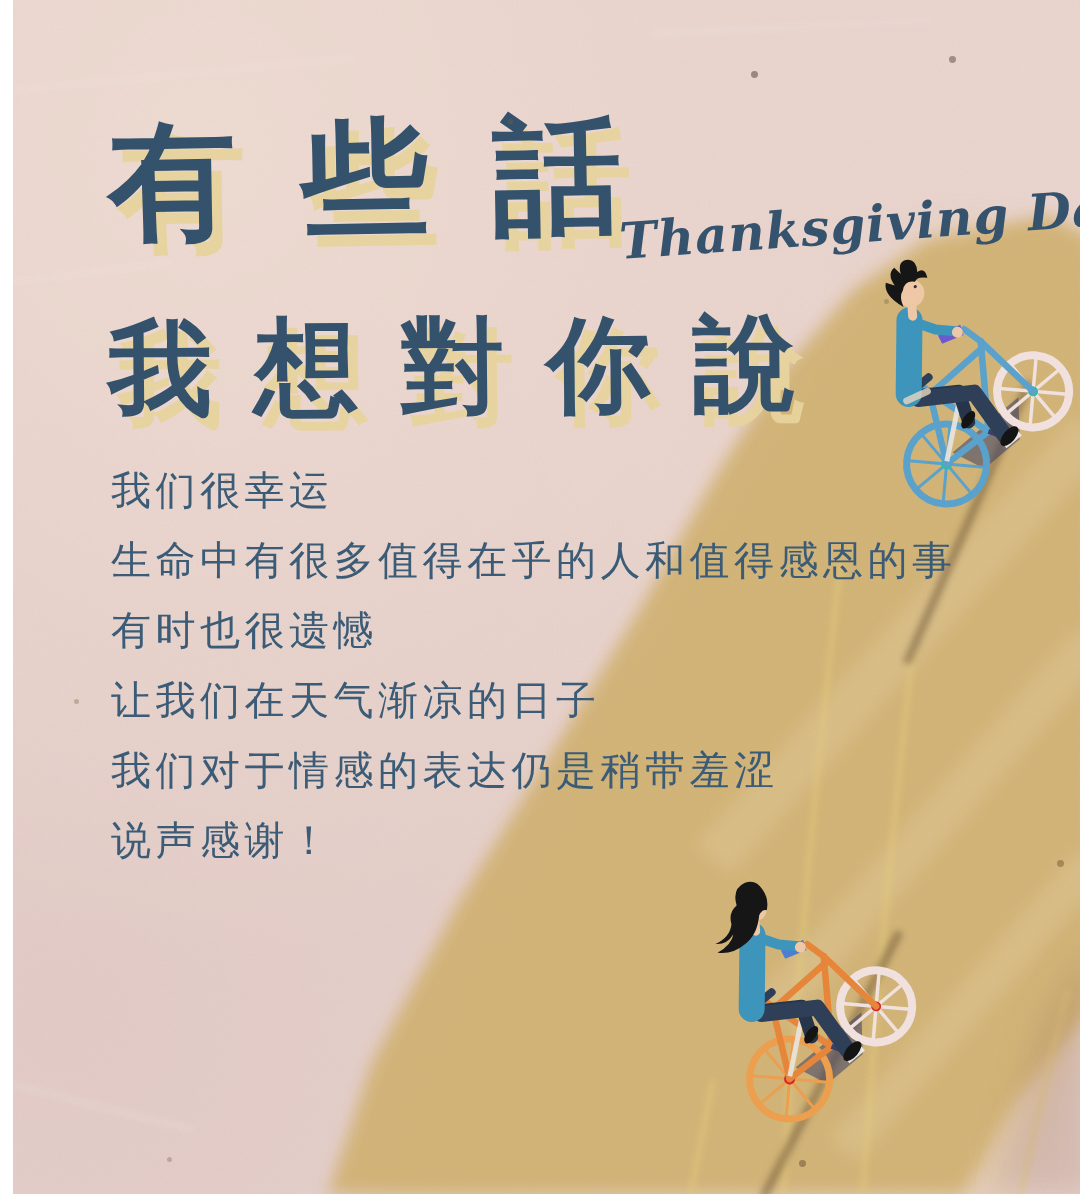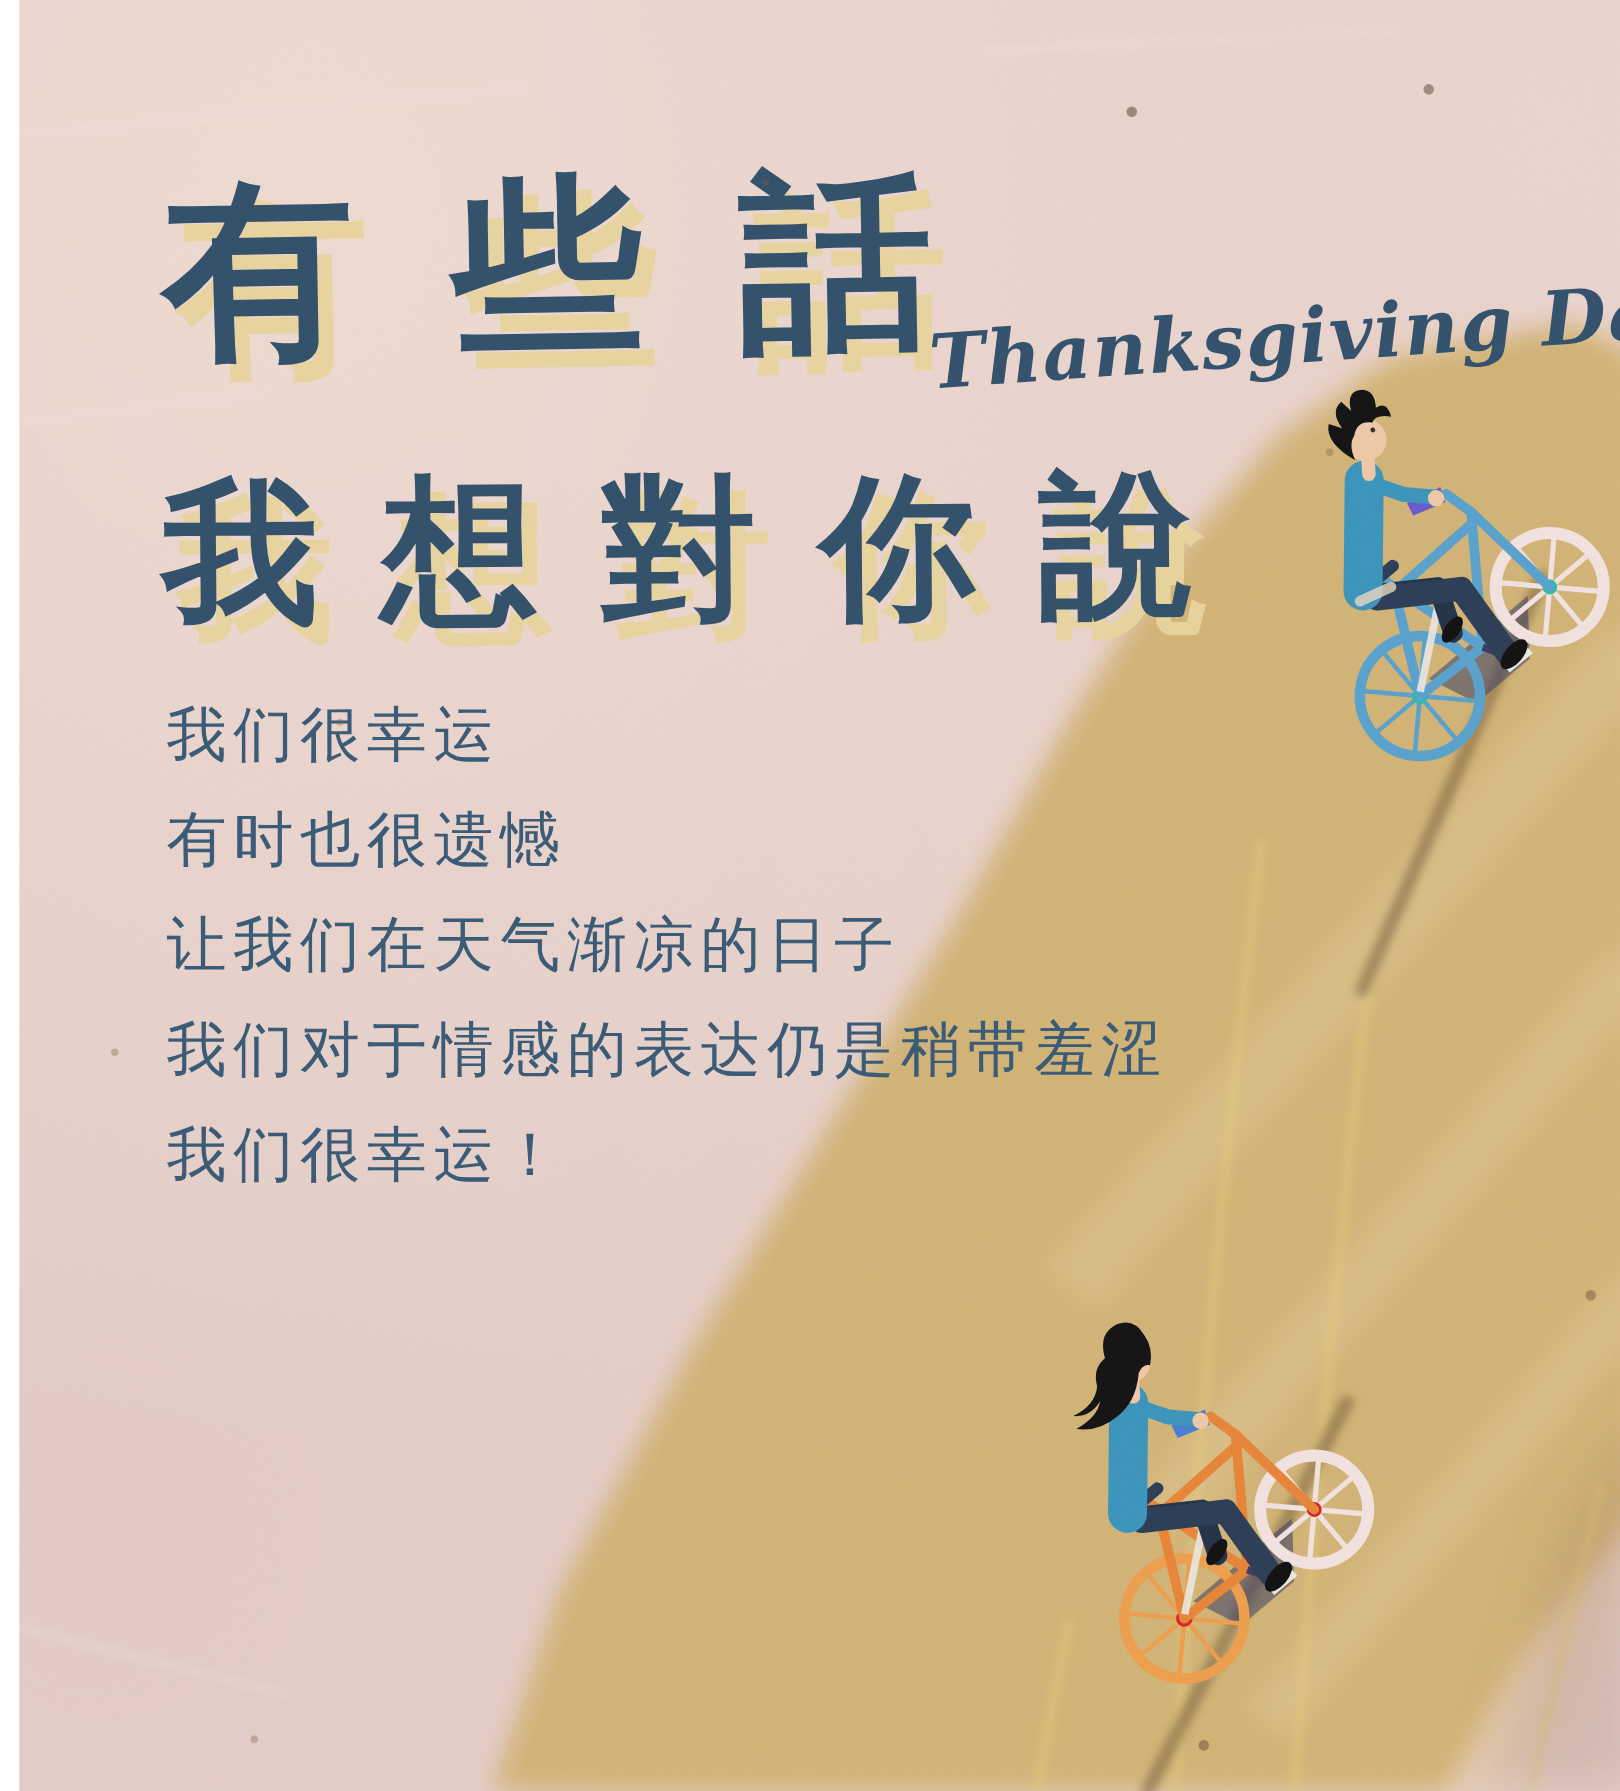--- a/index.html
+++ b/index.html
@@ -84,24 +84,25 @@
       <line x1="0" y1="1085" x2="180" y2="1130"></line>
     </g>
   </svg>
 
   <div id="title1" class="abs title-cn">有 些 話</div>
   <div id="subtitle" class="abs">Thanksgiving Day</div>
   <div id="title2" class="abs title-cn">我 想 對 你 說</div>
 
   <div id="body-lines" class="abs">
     <div class="body-line">我们很幸运</div>
+    <div class="body-line">生命中有很多值得在乎的人和值得感恩的事</div>
     <div class="body-line">有时也很遗憾</div>
     <div class="body-line">让我们在天气渐凉的日子</div>
     <div class="body-line">我们对于情感的表达仍是稍带羞涩</div>
-    <div class="body-line">我们很幸运！</div>
+    <div class="body-line">说声感谢！</div>
   </div>
 
   <svg class="abs cyclist" style="left:845px;top:248px;" width="220" height="270" viewBox="0 0 220 270">
     <g transform="rotate(-40 105 150)">
 
       <polygon points="62,185 148,185 122,218 76,218" fill="#3d3f66" opacity="0.55"></polygon>
 
       <g stroke="#5ba3cd" fill="none">
         <circle cx="50" cy="190" r="40" stroke-width="7"></circle>
         <line x1="50" y1="152" x2="50" y2="228" stroke-width="3"></line>

